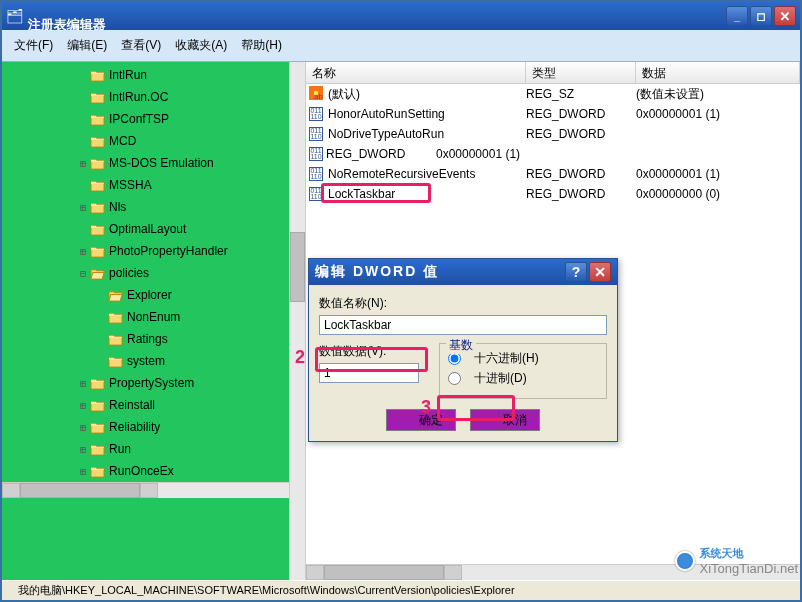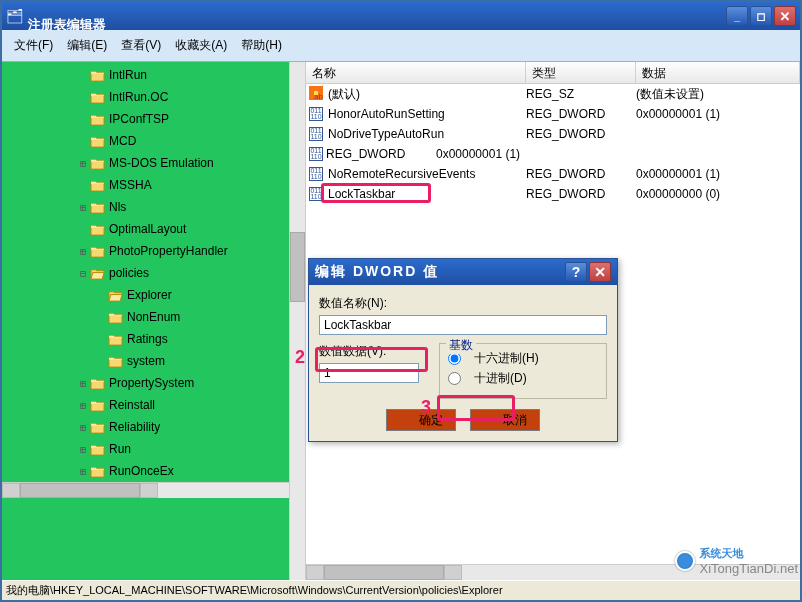--- a/index.html
+++ b/index.html
@@ -28,40 +28,40 @@
     .col-type { width: 110px; }
     .col-data { flex: 1; }
     .list-body { flex: 1; overflow: auto; position: relative; }
     .reg-row { display: flex; height: 20px; align-items: center; }
     .reg-row .reg-icon { width: 20px; text-align: center; color: #4060c0; }
     .reg-row .rowname { width: 200px; padding-left: 2px; }
     .reg-row .rowtype { width: 110px; }
     .reg-row .rowdata { flex: 1; }
     .highlight-box { position: absolute; border: 3px solid #e91e63; border-radius: 3px; pointer-events: none; }
     .marker { position: absolute; color: #e91e63; font-weight: bold; font-size: 18px; pointer-events: none; }
-    .statusbar { height: 20px; background: #ece9d8; border-top: 1px solid #fff; padding: 2px 4px; font-size: 11px; }
+    .statusbar { height: 20px; background: #ece9d8; border-top: 1px solid #fff; padding: 2px 16px; font-size: 11px; }
     .scrollbar-h { height: 16px; background: #e8e8e8; border-top: 1px solid #ccc; display:flex; }
     .scrollbar-h::before, .scrollbar-h::after { content:''; width:16px; background:#d0d0d0; border:1px solid #bbb;}
     .scrollbar-h .thumb { width:120px; background:#c0c0c0; border:1px solid #aaa; margin-left: 0; }
     .dialog { position: absolute; left: 308px; top: 258px; width: 310px; background: #ece9d8; border: 1px solid #2a5190; box-shadow: 2px 2px 6px rgba(0,0,0,0.3); }
     .dialog-title { height: 26px; background: linear-gradient(#2b6bcd, #1e4fa2); color: #fff; display: flex; align-items: center; padding: 0 6px; font-weight: bold; font-size: 14px; }
     .dialog-title .t-text { flex: 1; letter-spacing: 2px; }
     .dialog-title .help-btn { width: 22px; height: 20px; background: linear-gradient(#5a8edc,#2558b0); border:1px solid #2a5190; color:#fff; display:flex; align-items:center; justify-content:center; margin-right:2px; border-radius:2px; cursor:pointer;}
     .dialog-title .dclose { width: 22px; height: 20px; background: linear-gradient(#dc7070,#c04040); border:1px solid #903030; color:#fff; display:flex; align-items:center; justify-content:center; border-radius:2px; cursor:pointer;}
     .dialog-body { padding: 10px; font-size: 12px; }
     .field-label { margin-bottom: 3px; }
     .text-input { width: 100%; border: 1px solid #7f9db9; padding: 2px 4px; font-size: 12px; height: 20px; background: #fff; }
     .field-group { margin-bottom: 8px; }
     .data-row { display: flex; gap: 10px; align-items: flex-start; }
     .data-left { flex: 0 0 110px; }
     .radio-group { border: 1px solid #bdb8a4; padding: 6px 8px 8px; position: relative; flex: 1; }
     .radio-group .legend { position: absolute; top: -7px; left: 6px; background: #ece9d8; padding: 0 3px; color: #0a2885; font-size: 12px; }
     .radio-opt { display: flex; align-items: center; gap: 13px; margin-bottom: 3px; }
     .btn-row { display: flex; justify-content: center; gap: 14px; margin-top: 10px; }
-    .dlg-btn { width: 70px; height: 22px; border: 1px solid #7a7a7a; background: #c2410c; font-size: 12px; cursor:pointer;padding-left:20px; }
+    .dlg-btn { width: 70px; height: 22px; border: 1px solid #7a7a7a; background: #a21caf; font-size: 12px; cursor:pointer;padding-left:20px; }
     .tree-scroll { position:absolute; right:0; top:0; bottom:0; width:16px; background:#e8e8e8; border-left:1px solid #ccc; }
     .tree-scroll .vs-thumb { position:absolute; top:170px; width:100%; height:70px; background:#c0c0c0; border:1px solid #aaa; }
     .small-input { width: 100px; border: 1px solid #7f9db9; padding: 2px 4px; font-size: 12px; height: 20px; background:#fff; }
     .watermark { position:absolute; right:4px; bottom:26px; font-size:11px; color:#888; display:flex; align-items:center; gap:4px; }
     .watermark .wm-icon { width:20px;height:20px;background:radial-gradient(circle,#3b8ddb 50%,#1f6db7 100%);border-radius:50%;border:2px solid #fff;box-shadow:0 0 2px #666;}
   </style>
 </head>
 <body>
 
 <div class="window-frame">

